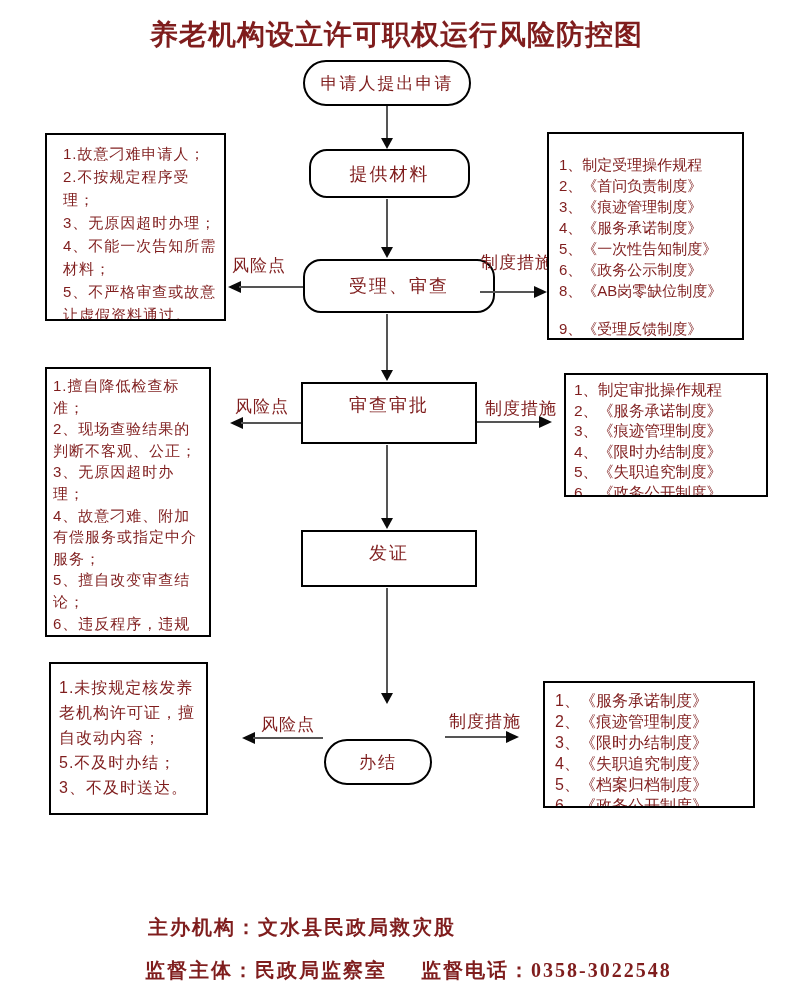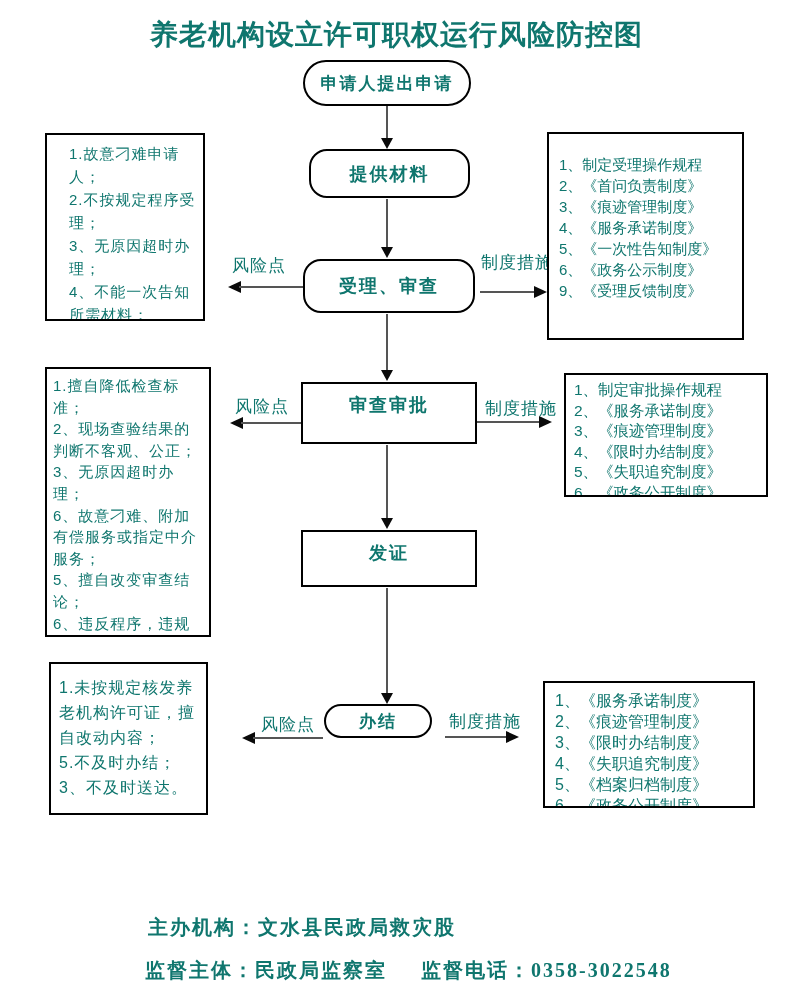--- a/index.html
+++ b/index.html
@@ -1,37 +1,37 @@
 <!DOCTYPE html>
 <html><head>
 <meta charset="utf-8">
 <style>
   html,body{margin:0;padding:0;background:#fff;}
   .canvas{
     position:relative;width:793px;height:1002px;background:#fff;
-    font-family:"Liberation Sans","DejaVu Sans",sans-serif;color:#0f766e;overflow:hidden;
+    font-family:"Liberation Sans","DejaVu Sans",sans-serif;color:#7f1d1d;overflow:hidden;
   }
   .title{
     position:absolute;left:0;top:16px;width:793px;text-align:center;
     font-size:28px;font-weight:bold;letter-spacing:1px;
   }
   
   .node{
     position:absolute;border:2px solid #000;background:#fff;box-sizing:border-box;
-    text-align:center;font-size:18px;letter-spacing:2px;font-weight:bold;
+    text-align:center;font-size:18px;letter-spacing:2px;
   }
   .stadium{border-radius:24px;display:flex;align-items:center;justify-content:center;font-size:17px;}
   .center-v{display:flex;align-items:center;justify-content:center;border-radius:18px;}
   .top-v{padding-top:9px;}
   
   .sidebox{
     position:absolute;border:2px solid #000;background:#fff;box-sizing:border-box;
     overflow:hidden;text-align:left;
   }
-  .lb1{left:45px;top:133px;width:160px;height:188px;padding:7px 3px 0 22px;font-size:15px;line-height:23px;letter-spacing:1px;}
+  .lb1{left:45px;top:133px;width:181px;height:188px;padding:7px 3px 0 16px;font-size:15px;line-height:23px;letter-spacing:1px;}
   .lb2{left:45px;top:367px;width:166px;height:270px;padding:6px 3px 0 6px;font-size:15px;line-height:21.6px;letter-spacing:1px;}
   .lb3{left:49px;top:662px;width:159px;height:153px;padding:11px 3px 0 8px;font-size:16px;line-height:25px;letter-spacing:1px;}
   .rb1{left:547px;top:132px;width:197px;height:208px;padding:20px 0 0 10px;font-size:15px;line-height:21px;}
   .rb1 .line:nth-child(8){margin-top:17px;}
   .rb1 .line:nth-child(9){margin-top:10px;}
   .rb2{left:564px;top:373px;width:204px;height:124px;padding:5px 0 0 8px;font-size:15.5px;line-height:20.5px;}
   .rb3{left:543px;top:681px;width:212px;height:127px;padding:7px 0 0 10px;font-size:16px;line-height:21px;}
   
   .flabel{position:absolute;font-size:17px;letter-spacing:1px;}
   
@@ -51,27 +51,27 @@
 <body>
 
 <div class="canvas">
 
   <div class="title">养老机构设立许可职权运行风险防控图</div>
 
   <div class="node stadium" style="left:303px;top:60px;width:168px;height:46px;">申请人提出申请</div>
 
   <div class="node center-v" style="left:309px;top:149px;width:161px;height:49px;">提供材料</div>
 
-  <div class="node center-v" style="left:303px;top:259px;width:172px;height:54px;">受理、审查</div>
+  <div class="node center-v" style="left:303px;top:259px;width:192px;height:54px;">受理、审查</div>
 
   <div class="node top-v" style="left:301px;top:530px;width:176px;height:57px;">发证</div>
 
   <div class="node top-v" style="left:301px;top:382px;width:176px;height:62px;">审查审批</div>
 
-  <div class="node stadium" style="left:324px;top:704px;width:108px;height:34px;">办结</div>
+  <div class="node stadium" style="left:324px;top:739px;width:108px;height:46px;">办结</div>
 
   <div class="vshaft" style="left:386px;top:106px;height:33px;"></div>
   <div class="vhead" style="left:381px;top:138px;"></div>
 
   <div class="vshaft" style="left:386px;top:199px;height:49px;"></div>
   <div class="vhead" style="left:381px;top:247px;"></div>
 
   <div class="vshaft" style="left:386px;top:314px;height:57px;"></div>
   <div class="vhead" style="left:381px;top:370px;"></div>
 
@@ -107,37 +107,38 @@
       <div class="line">1.故意刁难申请人；</div>
       <div class="line">2.不按规定程序受理；</div>
       <div class="line">3、无原因超时办理；</div>
       <div class="line">4、不能一次告知所需材料；</div>
       <div class="line">5、不严格审查或故意让虚假资料通过。</div>
     </div>
   <div class="sidebox lb2">
       <div class="line">1.擅自降低检查标准；</div>
       <div class="line">2、现场查验结果的判断不客观、公正；</div>
       <div class="line">3、无原因超时办理；</div>
-      <div class="line">6、故意刁难、附加有偿服务或指定中介服务；</div>
+      <div class="line">4、故意刁难、附加有偿服务或指定中介服务；</div>
       <div class="line">5、擅自改变审查结论；</div>
       <div class="line">6、违反程序，违规越权审核审批；</div>
     </div>
   <div class="sidebox lb3">
       <div class="line">1.未按规定核发养老机构许可证，擅自改动内容；</div>
       <div class="line">5.不及时办结；</div>
       <div class="line">3、不及时送达。</div>
     </div>
 
   <div class="sidebox rb1">
       <div class="line">1、制定受理操作规程</div>
       <div class="line">2、《首问负责制度》</div>
       <div class="line">3、《痕迹管理制度》</div>
       <div class="line">4、《服务承诺制度》</div>
       <div class="line">5、《一次性告知制度》</div>
       <div class="line">6、《政务公示制度》</div>
+      <div class="line">8、《AB岗零缺位制度》</div>
       <div class="line">9、《受理反馈制度》</div>
     </div>
   <div class="sidebox rb2">
       <div class="line">1、制定审批操作规程</div>
       <div class="line">2、《服务承诺制度》</div>
       <div class="line">3、《痕迹管理制度》</div>
       <div class="line">4、《限时办结制度》</div>
       <div class="line">5、《失职追究制度》</div>
       <div class="line">6、《政务公开制度》</div>
     </div>

